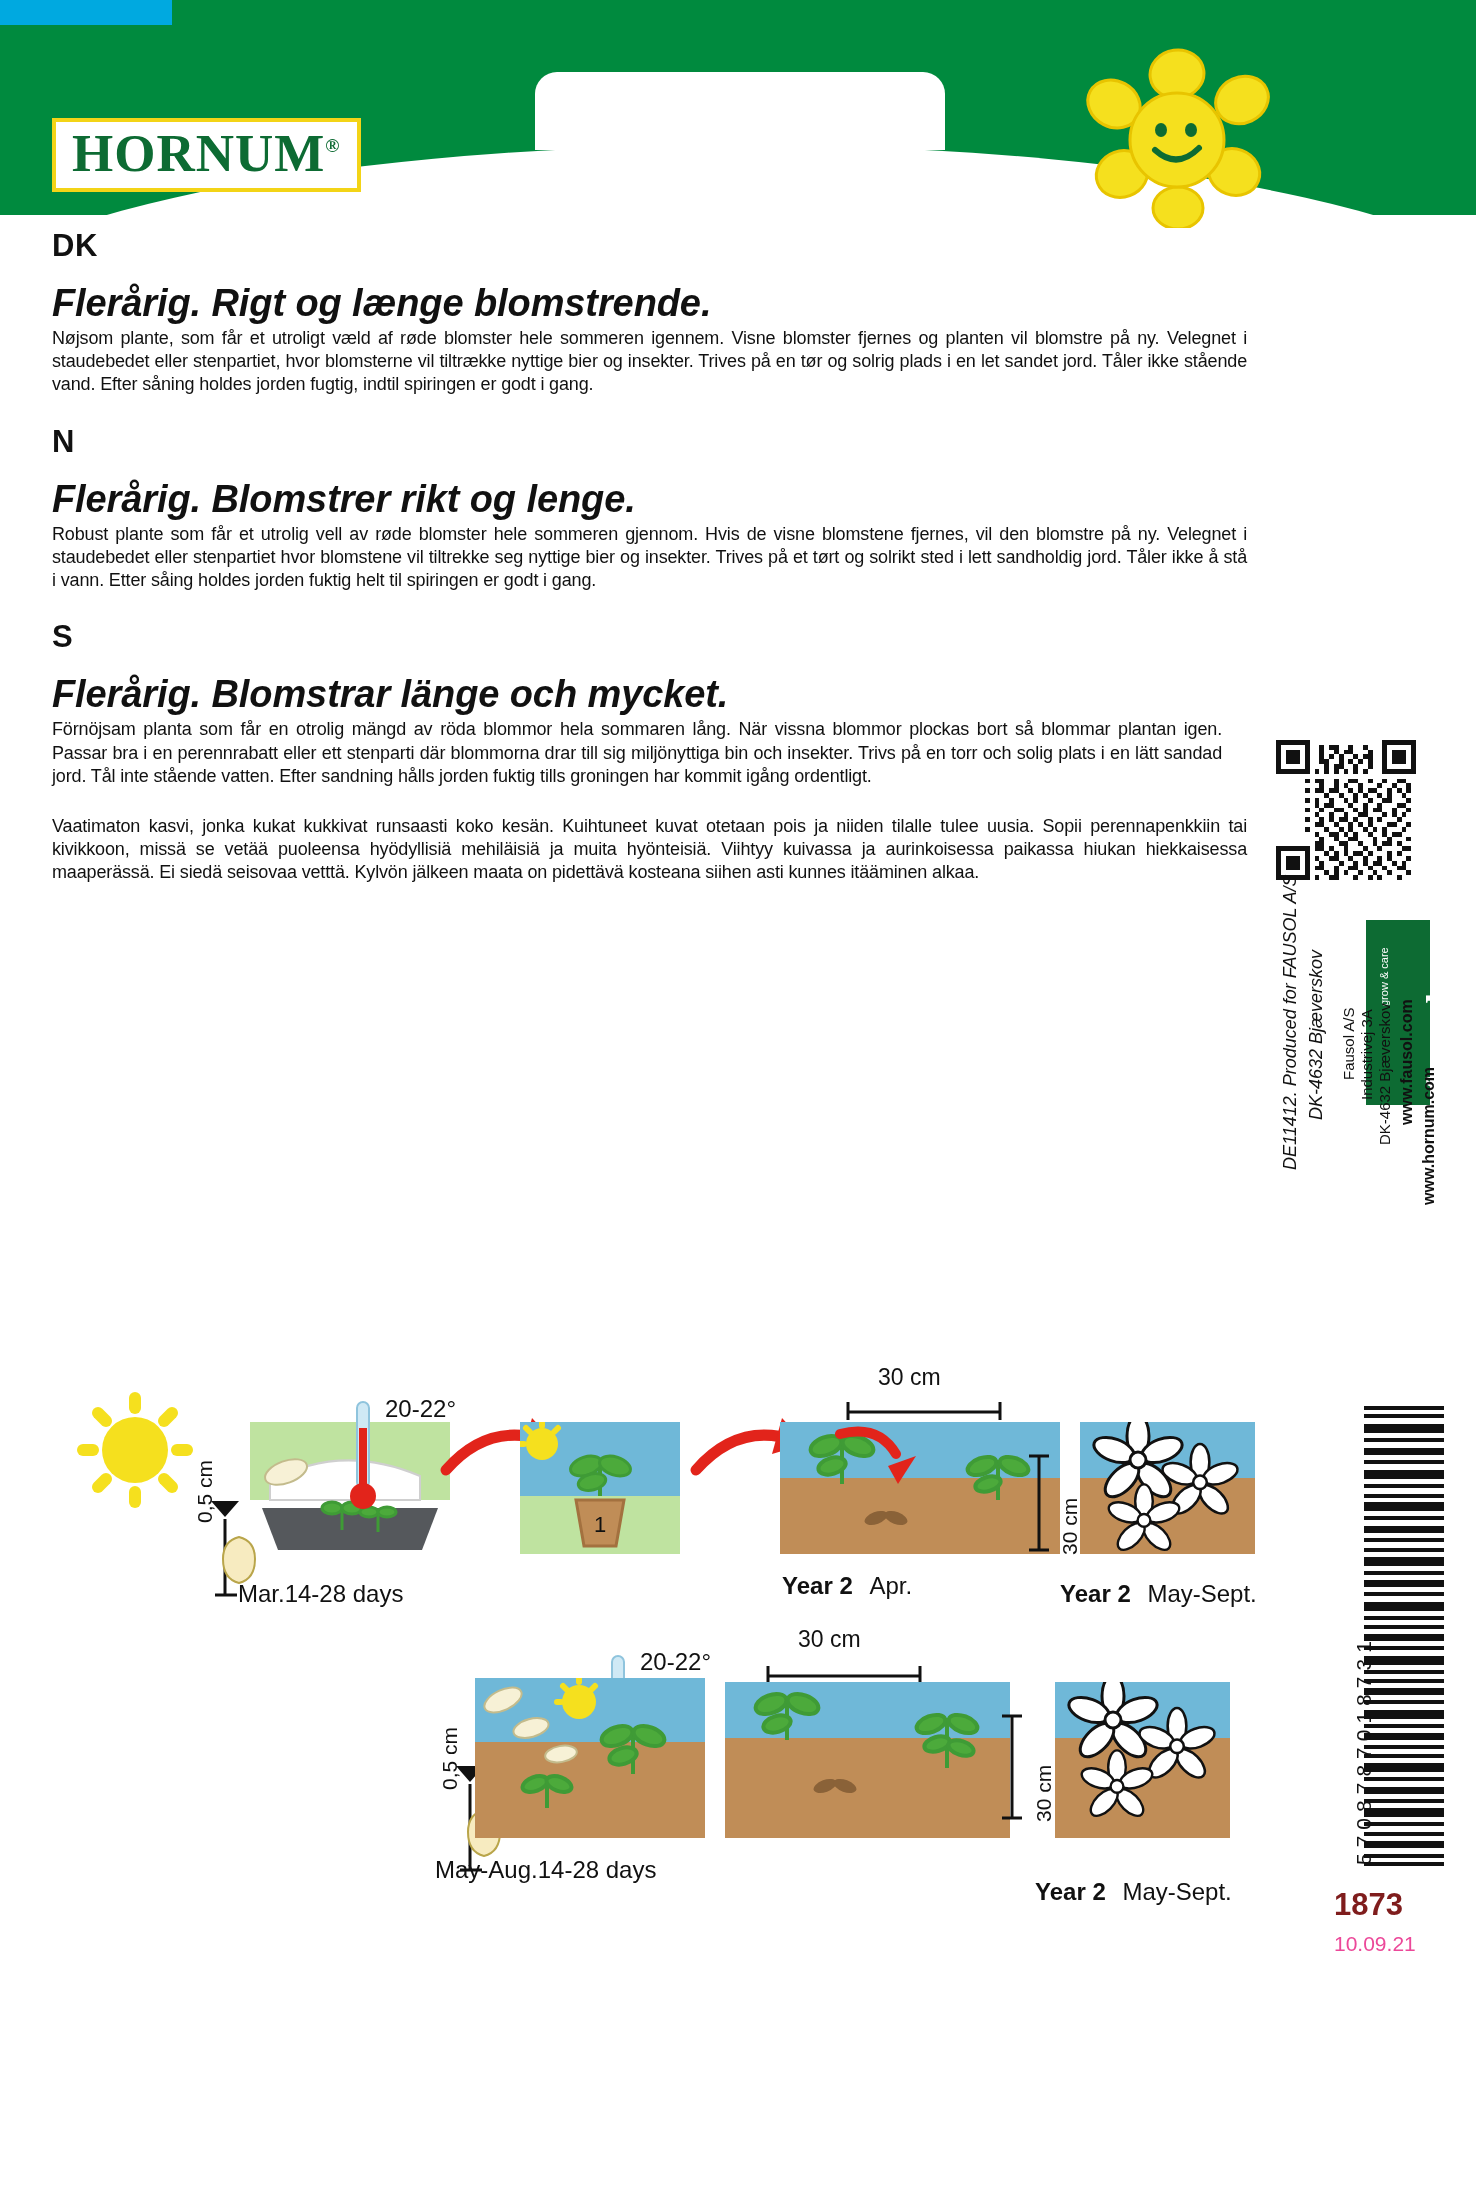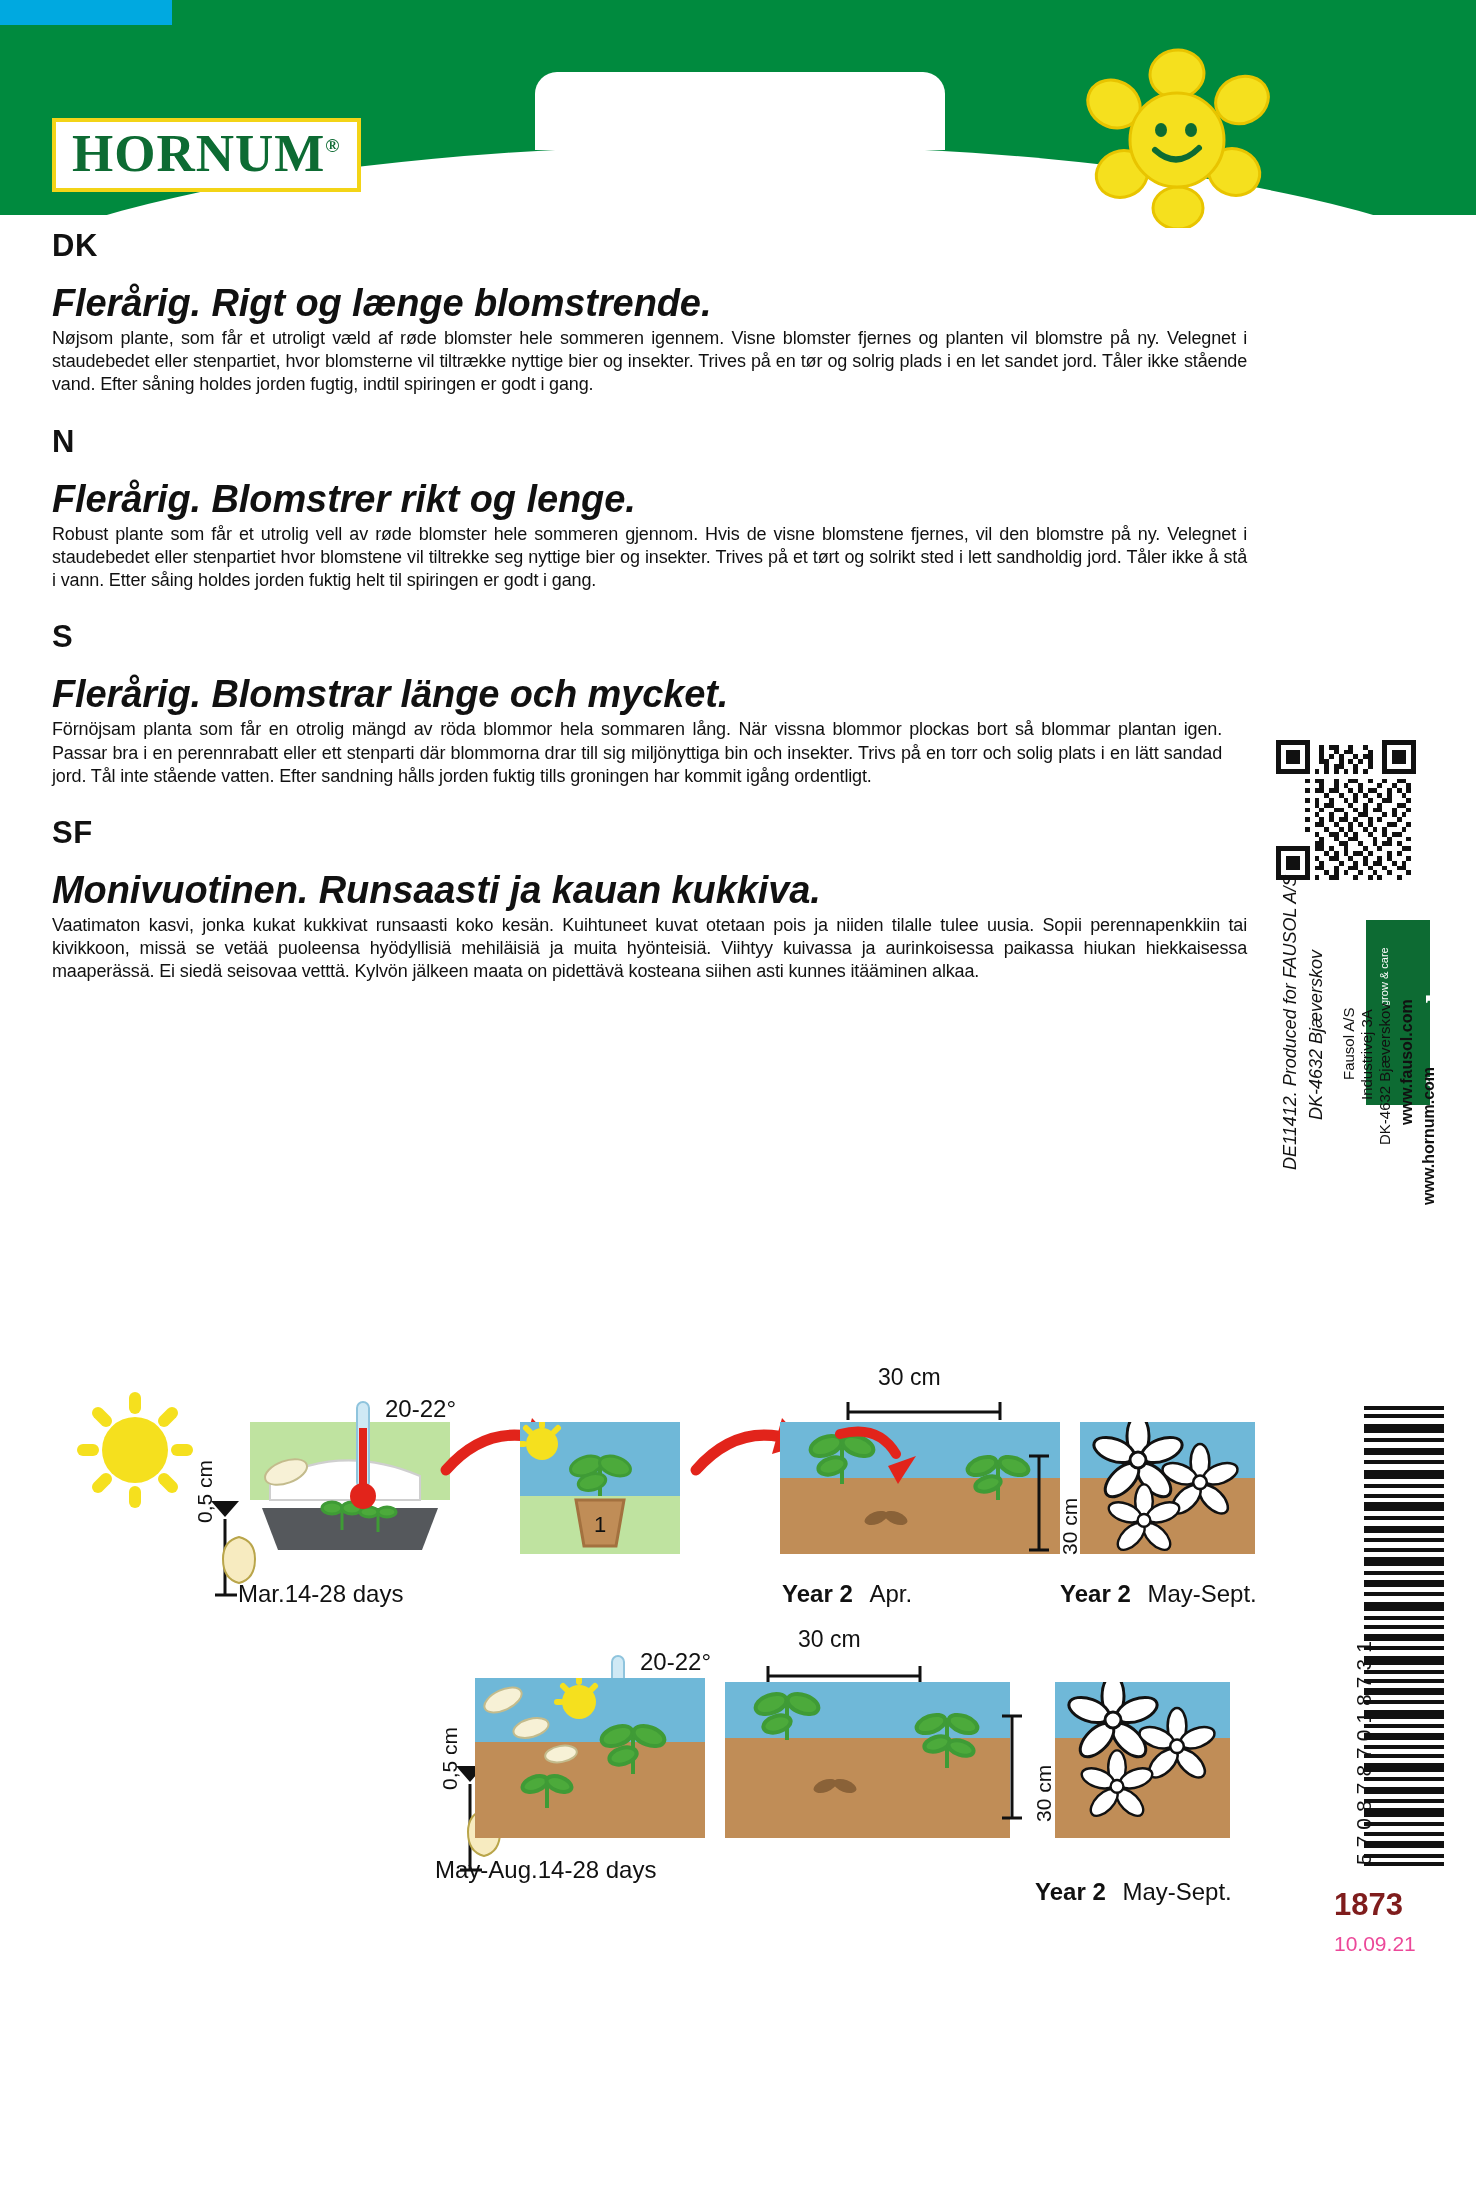--- a/index.html
+++ b/index.html
@@ -178,24 +178,20 @@
 
     <div class="block">
       <div class="block-head">
         <span class="lang">S</span>
         <span class="headline">Flerårig. Blomstrar länge och mycket.</span>
       </div>
       <div class="body-text" style="width:1170px">Förnöjsam planta som får en otrolig mängd av röda blommor hela sommaren lång. När vissna blommor plockas bort så blommar plantan igen. Passar bra i en perennrabatt eller ett stenparti där blommorna drar till sig miljönyttiga bin och insekter. Trivs på en torr och solig plats i en lätt sandad jord. Tål inte stående vatten. Efter sandning hålls jorden fuktig tills groningen har kommit igång ordentligt.</div>
     </div>
 
     <div class="block">
-      <div class="block-head">
-        <span class="lang">SF</span>
-        <span class="headline">Monivuotinen. Runsaasti ja kauan kukkiva.</span>
-      </div>
       <div class="body-text">Vaatimaton kasvi, jonka kukat kukkivat runsaasti koko kesän. Kuihtuneet kuvat otetaan pois ja niiden tilalle tulee uusia. Sopii perennapenkkiin tai kivikkoon, missä se vetää puoleensa hyödyllisiä mehiläisiä ja muita hyönteisiä. Viihtyy kuivassa ja aurinkoisessa paikassa hiukan hiekkaisessa maaperässä. Ei siedä seisovaa vetttä. Kylvön jälkeen maata on pidettävä kosteana siihen asti kunnes itääminen alkaa.</div>
     </div>
 
   </div>
 
   <div class="qr">
     <svg viewBox="0 0 29 29" width="140" height="140" shape-rendering="crispEdges">
       <rect width="29" height="29" fill="#fff"></rect>
       <g fill="#111">
 
@@ -595,21 +591,21 @@
           <ellipse cx="24" cy="-12" rx="11" ry="21" transform="rotate(70 24 -12)"></ellipse>
           <ellipse cx="16" cy="18" rx="11" ry="21" transform="rotate(135 16 18)"></ellipse>
           <ellipse cx="-16" cy="18" rx="11" ry="21" transform="rotate(45 -16 18)"></ellipse>
           <ellipse cx="-24" cy="-12" rx="11" ry="21" transform="rotate(110 -24 -12)"></ellipse>
           <circle cx="0" cy="-2" r="8"></circle>
         </g>
       </g>
     </svg>
 
     <div class="picto-label" style="left:178px; top:190px;">Mar.14-28 days</div>
-    <div class="picto-label" style="left:722px; top:190px;">
+    <div class="picto-label" style="left:722px; top:182px;">
       <b>Year 2</b>
       <span style="margin-left:10px;">Apr.</span>
     </div>
     <div class="picto-label" style="left:1000px; top:190px;">
       <b>Year 2</b>
       <span style="margin-left:10px;">May-Sept.</span>
     </div>
 
     <svg width="60" height="130" style="position:absolute;left:390px;top:370px;">
       <polygon points="6,6 34,6 20,22" fill="#111"></polygon>

